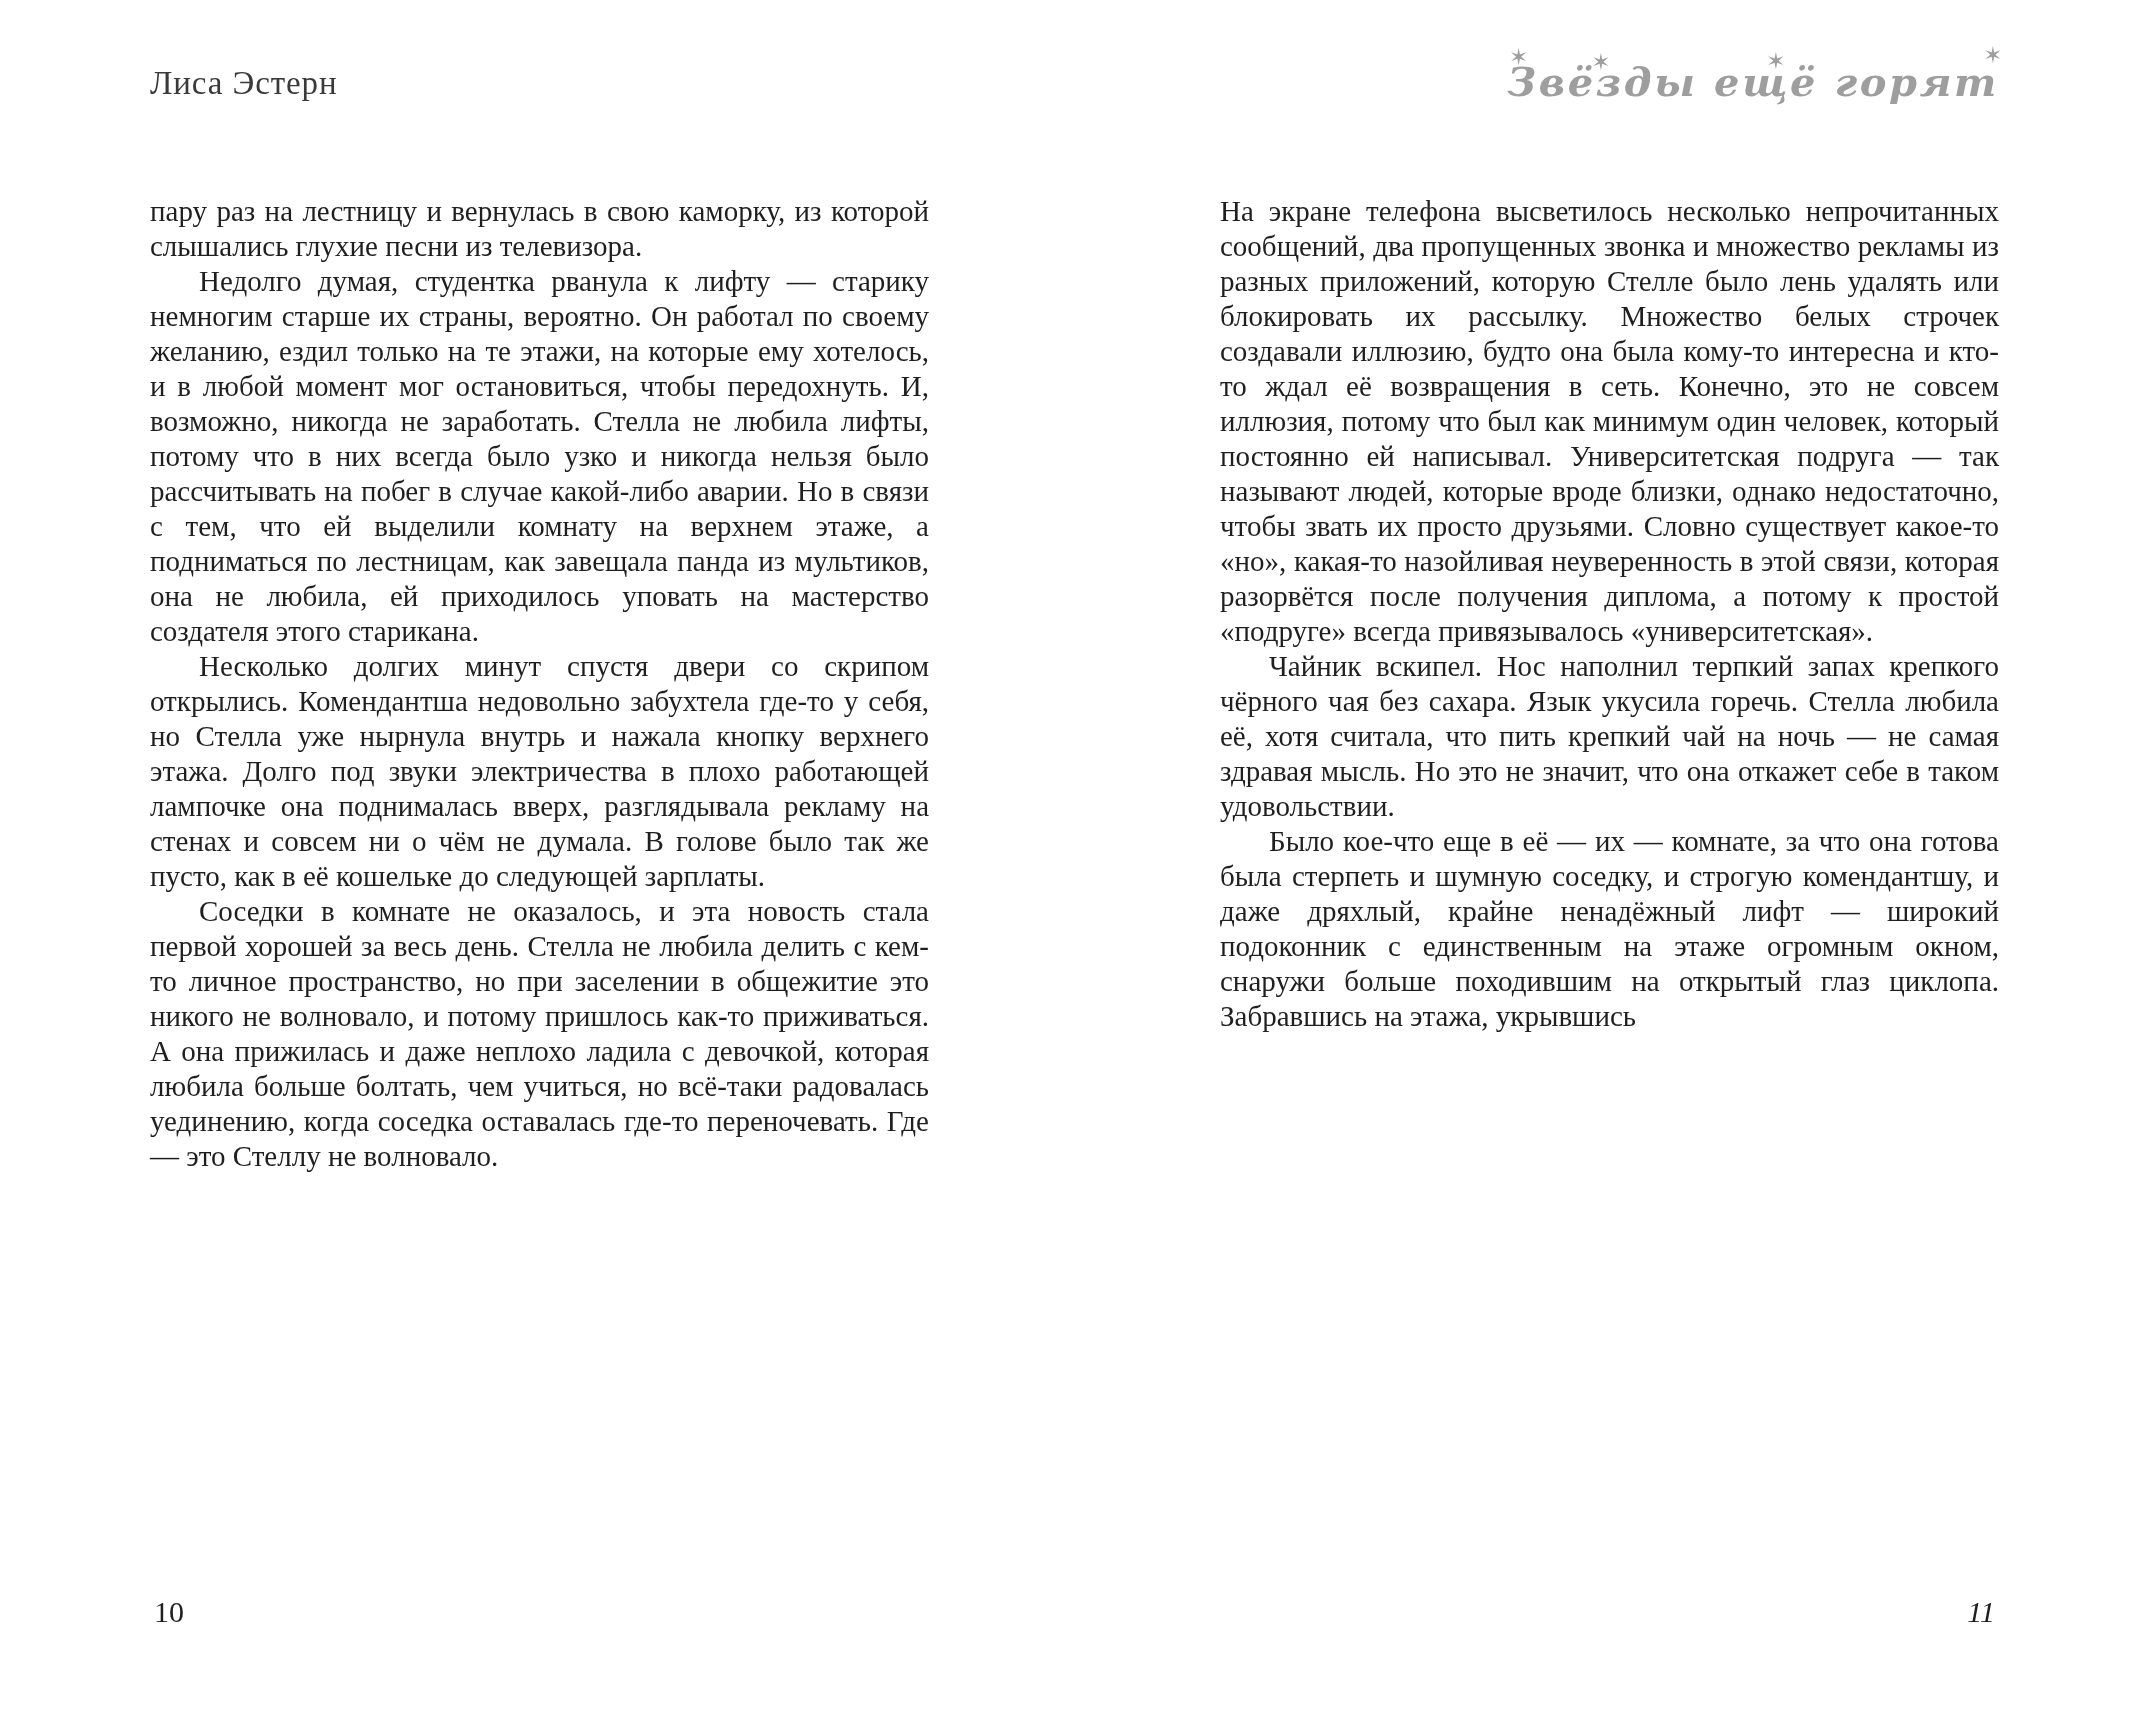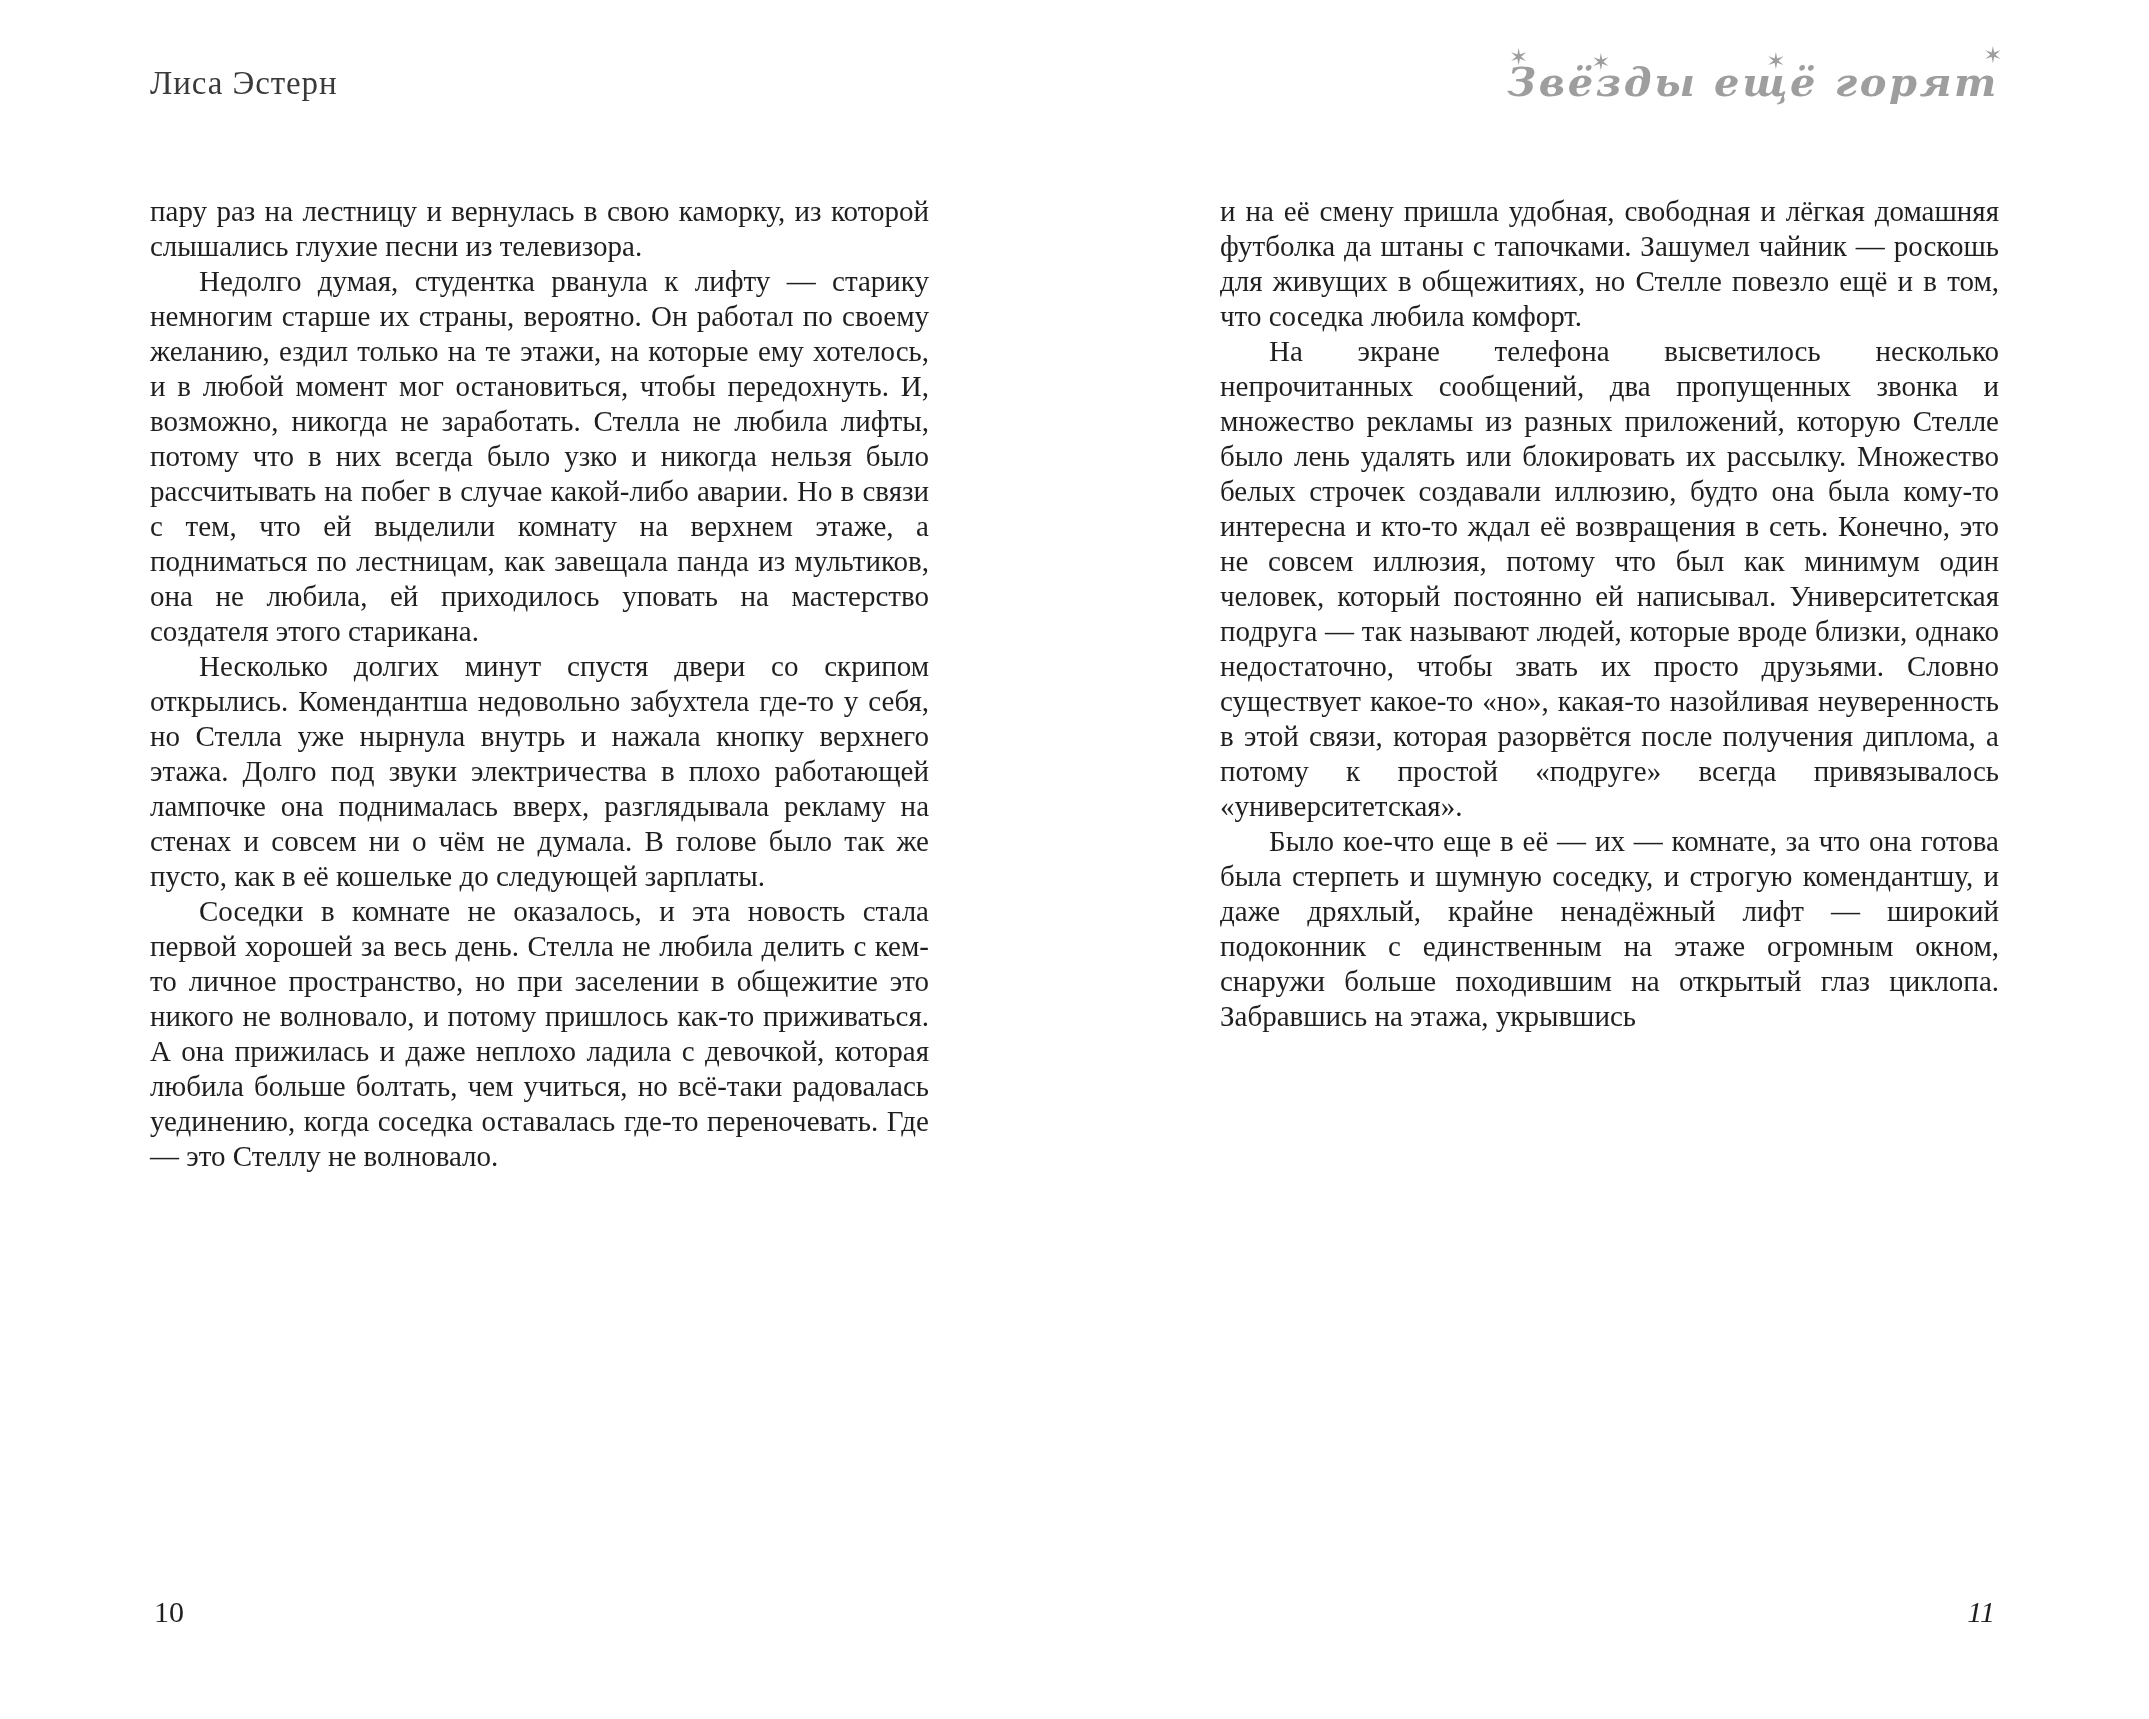--- a/index.html
+++ b/index.html
@@ -107,22 +107,22 @@
   </div>
 
   <div class="text-col left-col" lang="ru">
       <p>пару раз на лестницу и вернулась в свою каморку, из которой слышались глухие песни из телевизора.</p>
       <p>Недолго думая, студентка рванула к лифту — старику немногим старше их страны, вероятно. Он работал по своему желанию, ездил только на те этажи, на которые ему хотелось, и в любой момент мог остановиться, чтобы передохнуть. И, возможно, никогда не заработать. Стелла не любила лифты, потому что в них всегда было узко и никогда нельзя было рассчитывать на побег в случае какой-либо аварии. Но в связи с тем, что ей выделили комнату на верхнем этаже, а подниматься по лестницам, как завещала панда из мультиков, она не любила, ей приходилось уповать на мастерство создателя этого старикана.</p>
       <p>Несколько долгих минут спустя двери со скрипом открылись. Комендантша недовольно забухтела где-то у себя, но Стелла уже нырнула внутрь и нажала кнопку верхнего этажа. Долго под звуки электричества в плохо работающей лампочке она поднималась вверх, разглядывала рекламу на стенах и совсем ни о чём не думала. В голове было так же пусто, как в её кошельке до следующей зарплаты.</p>
       <p>Соседки в комнате не оказалось, и эта новость стала первой хорошей за весь день. Стелла не любила делить с кем-то личное пространство, но при заселении в общежитие это никого не волновало, и потому пришлось как-то приживаться. А она прижилась и даже неплохо ладила с девочкой, которая любила больше болтать, чем учиться, но всё-таки радовалась уединению, когда соседка оставалась где-то переночевать. Где — это Стеллу не волновало.</p>
     </div>
 
   <div class="text-col right-col" lang="ru">
-      <p>и на её смену пришла удобная, свободная и лёгкая домашняя футболка да штаны с тапочками. Зашумел чайник — роскошь для живущих в общежитиях, но Стелле повезло ещё и в том, что соседка любила комфорт.</p>
       <p>На экране телефона высветилось несколько непрочитанных сообщений, два пропущенных звонка и множество рекламы из разных приложений, которую Стелле было лень удалять или блокировать их рассылку. Множество белых строчек создавали иллюзию, будто она была кому-то интересна и кто-то ждал её возвращения в сеть. Конечно, это не совсем иллюзия, потому что был как минимум один человек, который постоянно ей написывал. Университетская подруга — так называют людей, которые вроде близки, однако недостаточно, чтобы звать их просто друзьями. Словно существует какое-то «но», какая-то назойливая неуверенность в этой связи, которая разорвётся после получения диплома, а потому к простой «подруге» всегда привязывалось «университетская».</p>
+      <p>Чайник вскипел. Нос наполнил терпкий запах крепкого чёрного чая без сахара. Язык укусила горечь. Стелла любила её, хотя считала, что пить крепкий чай на ночь — не самая здравая мысль. Но это не значит, что она откажет себе в таком удовольствии.</p>
       <p>Было кое-что еще в её — их — комнате, за что она готова была стерпеть и шумную соседку, и строгую комендантшу, и даже дряхлый, крайне ненадёжный лифт — широкий подоконник с единственным на этаже огромным окном, снаружи больше походившим на открытый глаз циклопа. Забравшись на этажа, укрывшись</p>
     </div>
 
   <div class="page-num left">10</div>
 
   <div class="page-num right">11</div>
 
 </div>
 
 

